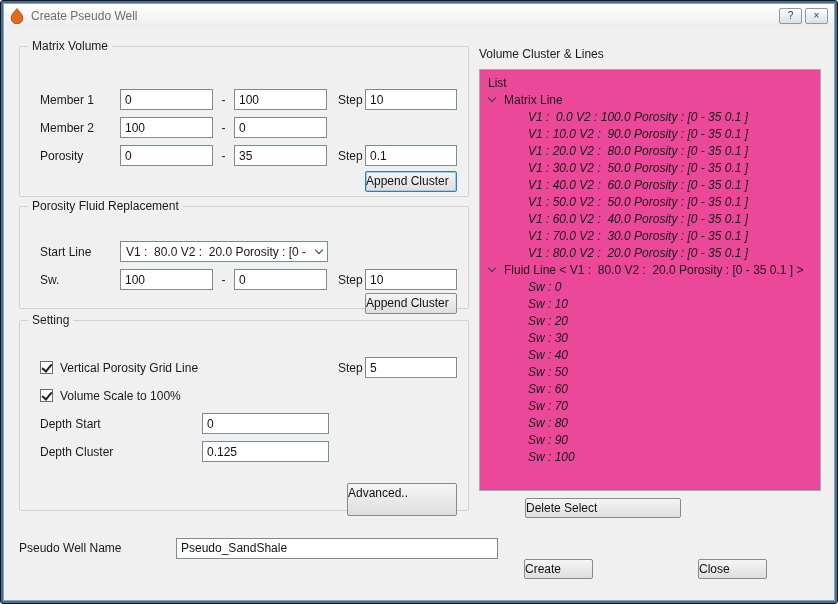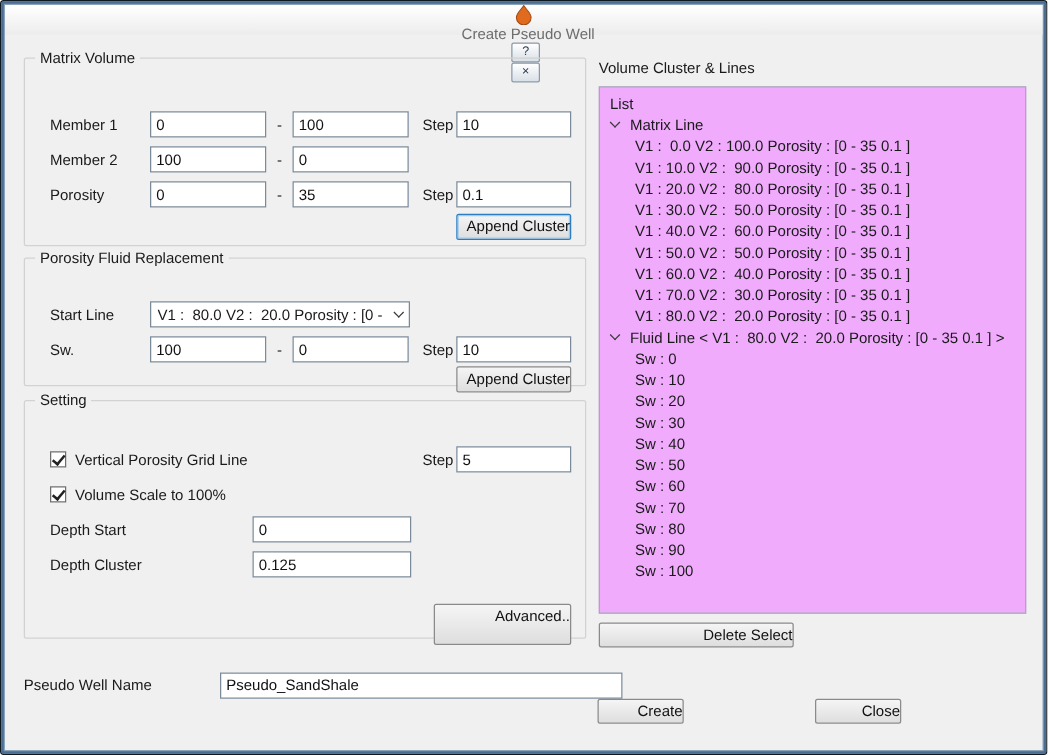--- a/index.html
+++ b/index.html
@@ -10,21 +10,21 @@
     position:relative; width:838px; height:604px; background:#f0f0f0;
     border:1px solid #10181f; border-radius:3px;
     box-shadow: inset 0 0 0 2px #4a6d92, inset 0 0 0 3px #8aa2ba;
     overflow:hidden;
   }
 
   
   .titlebar {
     position:absolute; left:3px; top:3px; right:3px; height:24px;
     background:linear-gradient(#ffffff,#ececec);
-    display:flex; align-items:center; padding:0 6px;flex-direction:column;
+    display:flex; align-items:center; padding:0 6px;
   }
   .app-icon { width:14px; height:16px; display:inline-block; }
   .title { color:#6d6d6d; margin-left:7px; flex:1; }
   .tb-btn {
     width:23px; height:16px; margin-left:3px;
     border:1px solid #8b9aa8; border-radius:2px;
     background:linear-gradient(#ffffff,#d9e0e7);
     font-size:10px; line-height:14px; text-align:center; color:#2b3a4a; cursor:default;
   }
 
@@ -75,37 +75,37 @@
   .cb.checked::after {
     content:""; position:absolute; left:3px; top:0px; width:4px; height:8px;
     border-right:2px solid #222; border-bottom:2px solid #222; transform:rotate(40deg);
   }
 
   
   .btn {
     border:1px solid #8a8a8a; border-radius:2px;
     background:linear-gradient(#f5f5f5,#dedede);
     font:12px "Liberation Sans", sans-serif; color:#111;
-    text-align:right; line-height:18px; cursor:default;
+    text-align:left; line-height:18px; cursor:default;margin-left:46px;
   }
   .btn.default { border-color:#2d7dc1; box-shadow:0 0 0 1px #9ccbeb inset; }
   .btn-append { position:absolute; right:11px; width:92px; height:21px; }
   .btn-advanced { position:absolute; right:11px; top:156px; width:110px; height:33px; }
 
   
   #panel-title { position:absolute; left:478px; top:46px; }
   #listbox {
     position:absolute; left:478px; top:68px; width:342px; height:422px;
-    background:#f0abfc; border:1px solid #a3adb7; padding-top:4px; overflow:hidden;
+    background:#ec4899; border:1px solid #a3adb7; padding-top:4px; overflow:hidden;
   }
   .trow { height:17px; display:flex; align-items:center; white-space:pre; }
   .trow.header { padding-left:8px; }
   .trow.branch { padding-left:9px; }
   .trow.branch .chev { margin-right:9px; }
-  .trow.leaf { padding-left:28px; }
+  .trow.leaf { padding-left:48px;font-style:italic; }
 
   #delete-btn { position:absolute; left:478px; top:497px; width:156px; height:20px; }
 
   
   #well-row { position:absolute; left:18px; top:530px; height:34px; display:flex; align-items:center; }
   #well-row .lbl-name { width:157px; }
   #create-btn { position:absolute; left:477px; top:558px; width:69px; height:20px; }
   #close-btn  { position:absolute; left:651px; top:558px; width:69px; height:20px; }
 </style>
 </head>

